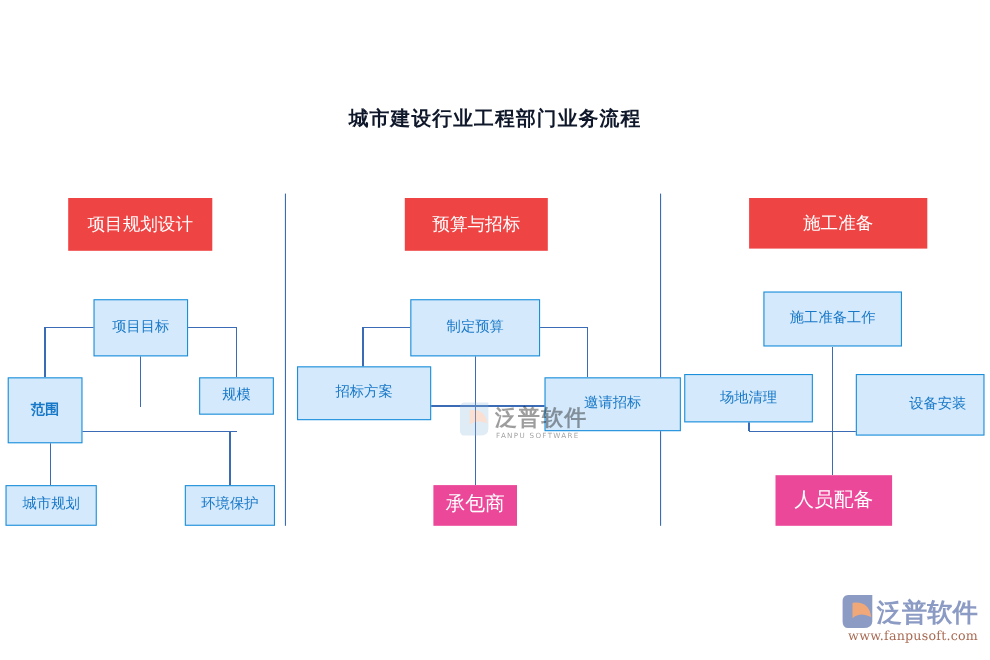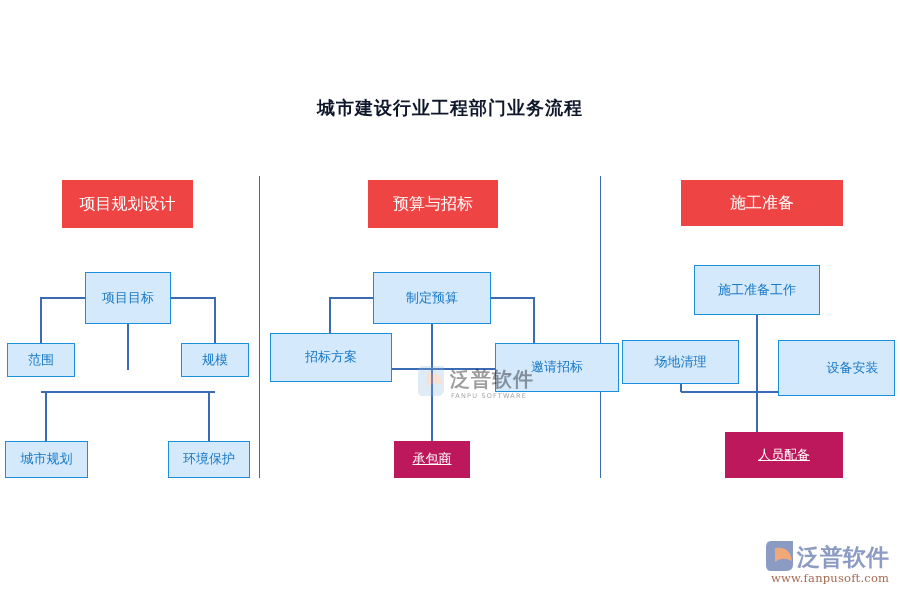--- a/index.html
+++ b/index.html
@@ -48,25 +48,24 @@
     font-size: 16px;
     border: none;
   }
   .node-light {
     background: #D4E9FB;
     border: 1px solid #1C8FDB;
     color: #1878C8;
     font-size: 13px;
   }
   .node-dark {
-    background: #be185d;
+    background: #ec4899;
     color: #ffffff;
-    font-size: 13px;
+    font-size: 18px;
     border: none;
-    text-decoration: underline;
   }
   .divider {
     position: absolute;
     width: 1px;
     background: #3C6BB5;
   }
   .watermark-center {
     position: absolute;
     left: 418px;
     top: 360px;
@@ -137,21 +136,21 @@
 
 <div class="divider" style="left:259px; top:176px; height:302px;"></div>
 <div class="divider" style="left:600px; top:176px; height:302px;"></div>
 
 <div class="diagram-title">城市建设行业工程部门业务流程</div>
 
 <div class="node node-header" style="left:62px; top:180px; width:131px; height:48px;">项目规划设计</div>
 
 <div class="node node-light" style="left:85px; top:272px; width:86px; height:52px;">项目目标</div>
 
-<div class="node node-light" style="left:7px; top:343px; width:68px; height:34px;">范围</div>
+<div class="node node-light" style="left:7px; top:343px; width:68px; height:60px;font-weight:bold;">范围</div>
 
 <div class="node node-light" style="left:181px; top:343px; width:68px; height:34px;">规模</div>
 
 <div class="node node-light" style="left:5px; top:441px; width:83px; height:37px;">城市规划</div>
 
 <div class="node node-light" style="left:168px; top:441px; width:82px; height:37px;">环境保护</div>
 
 <div class="node node-header" style="left:368px; top:180px; width:130px; height:48px;">预算与招标</div>
 
 <div class="node node-light" style="left:373px; top:272px; width:118px; height:52px;">制定预算</div>
@@ -163,21 +162,21 @@
 <div class="node node-dark" style="left:394px; top:441px; width:76px; height:37px;">承包商</div>
 
 <div class="node node-header" style="left:681px; top:180px; width:162px; height:46px;">施工准备</div>
 
 <div class="node node-light" style="left:694px; top:265px; width:126px; height:50px;">施工准备工作</div>
 
 <div class="node node-light" style="left:622px; top:340px; width:117px; height:44px;">场地清理</div>
 
 <div class="node node-light" style="left:778px; top:340px; width:117px; height:56px;padding-left:32px;">设备安装</div>
 
-<div class="node node-dark" style="left:725px; top:432px; width:118px; height:46px;">人员配备</div>
+<div class="node node-dark" style="left:705px; top:432px; width:106px; height:46px;">人员配备</div>
 
 <div class="watermark-center">
   <svg viewBox="0 0 160 42" width="160" height="42">
     <g>
       <path d="M4,6 L26,6 L26,30 Q26,36 18,36 L4,36 Q0,36 0,30 L0,12 Q0,6 4,6 Z" fill="#8FB8DC" opacity="0.75"></path>
       <path d="M9,13 Q23,11 25,25 Q16,21 9,26 Z" fill="#F2B08A"></path>
     </g>
     <text class="wm-text" x="32" y="26">泛普软件</text>
     <text class="wm-sub" x="33" y="38">FANPU SOFTWARE</text>
   </svg>

